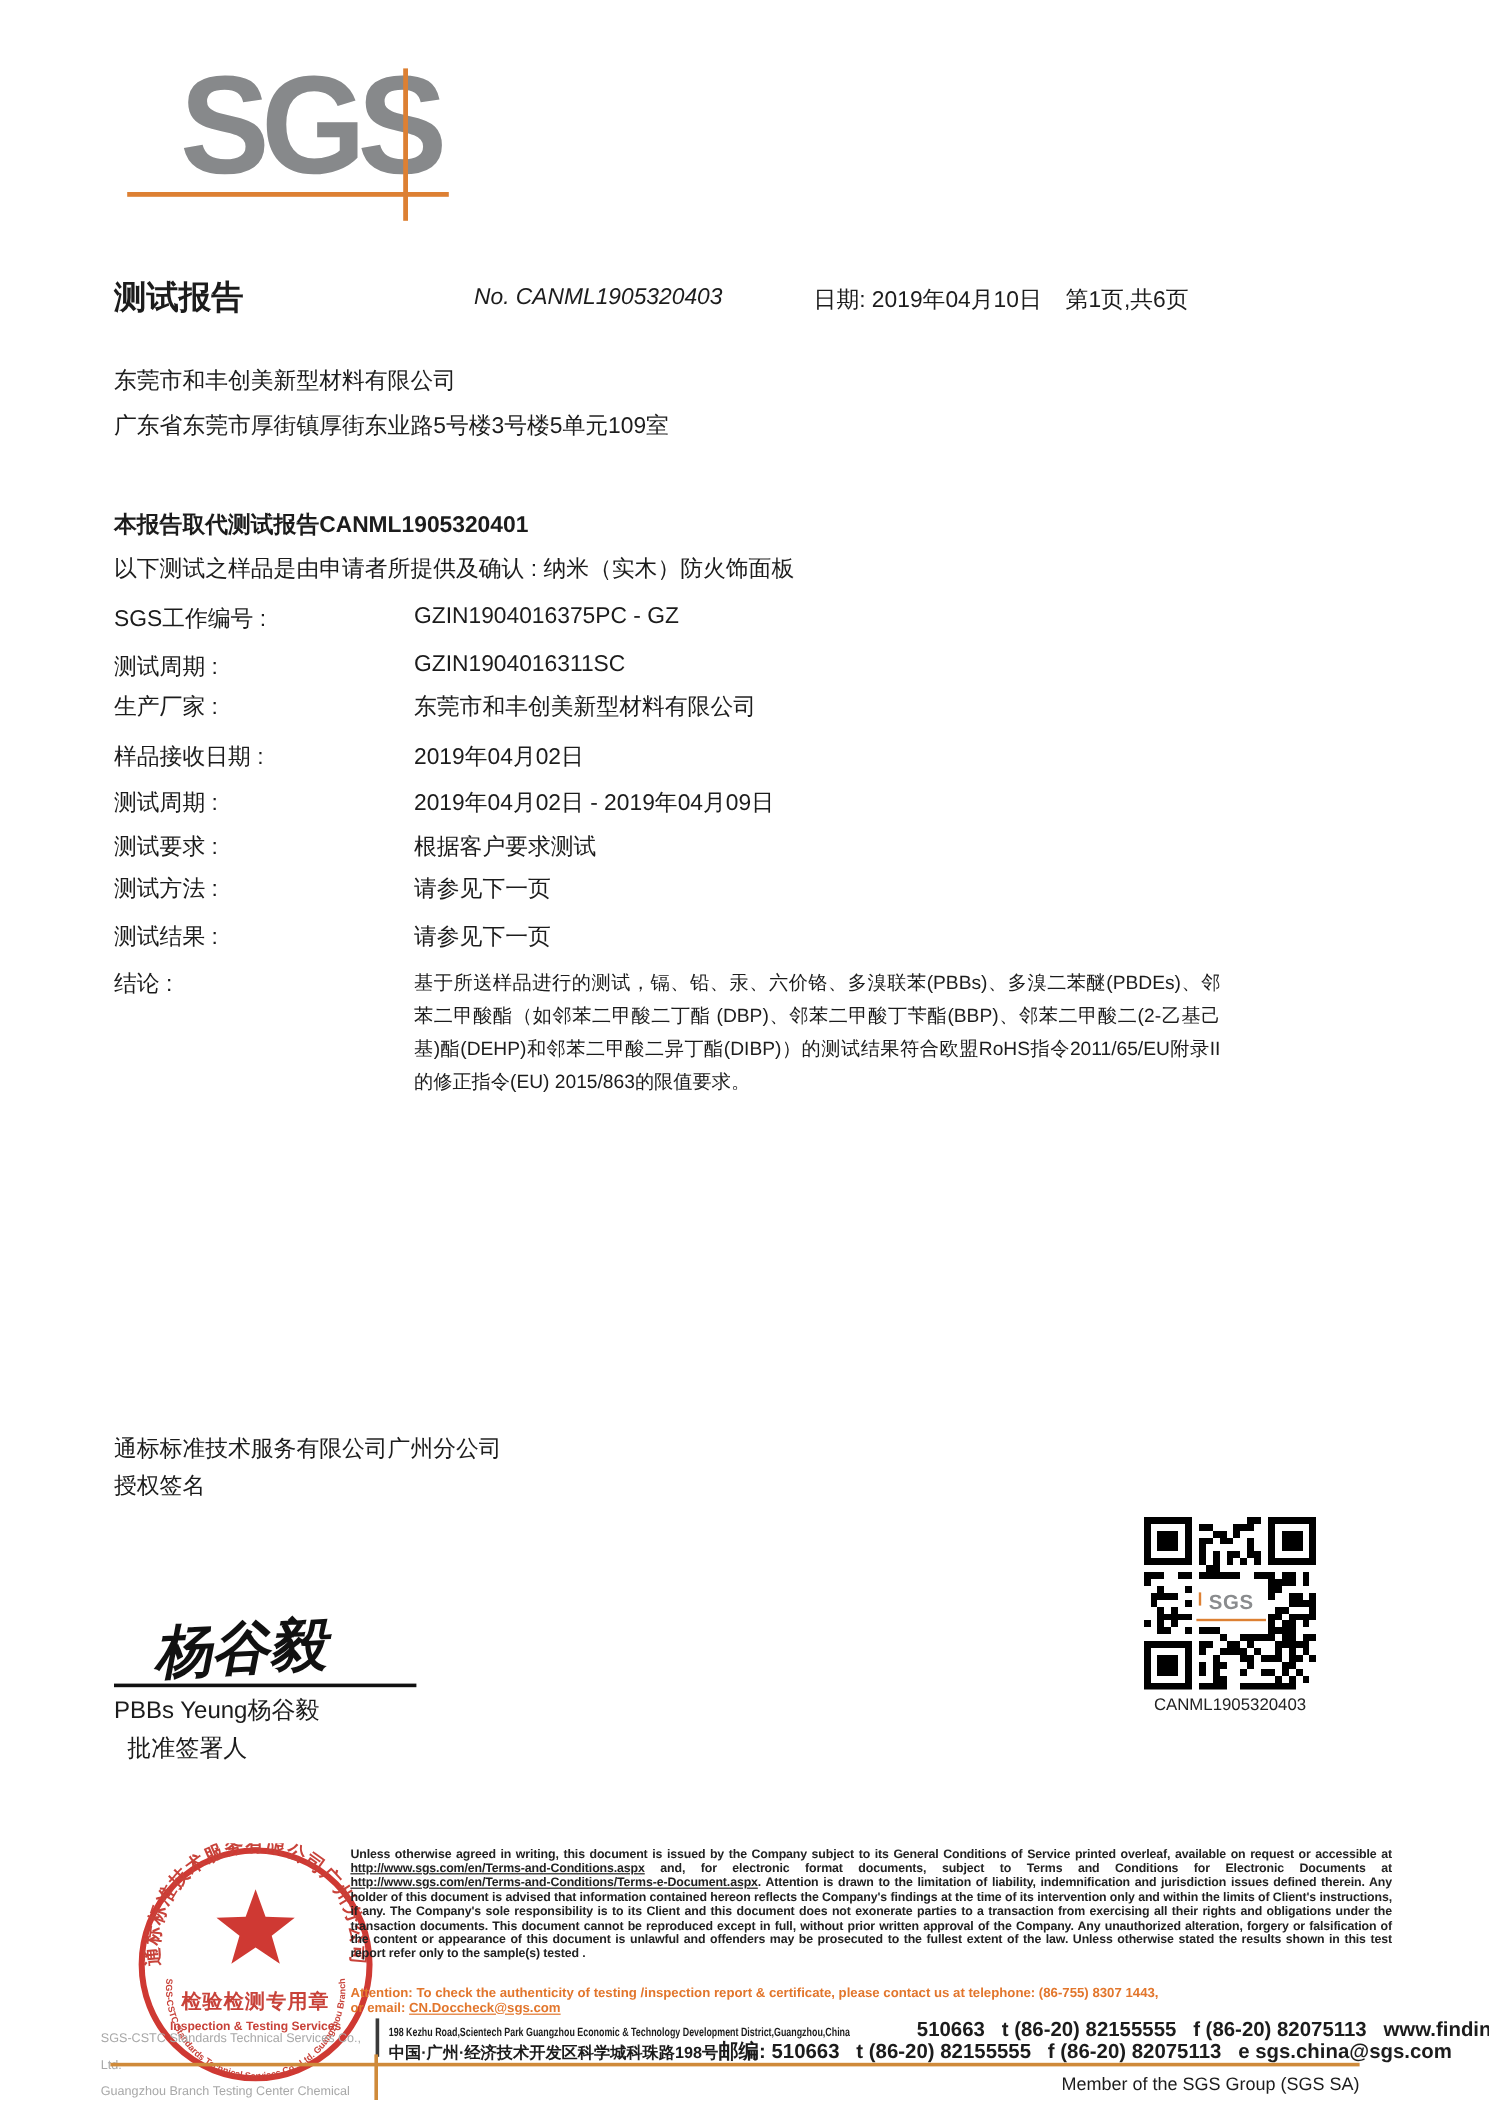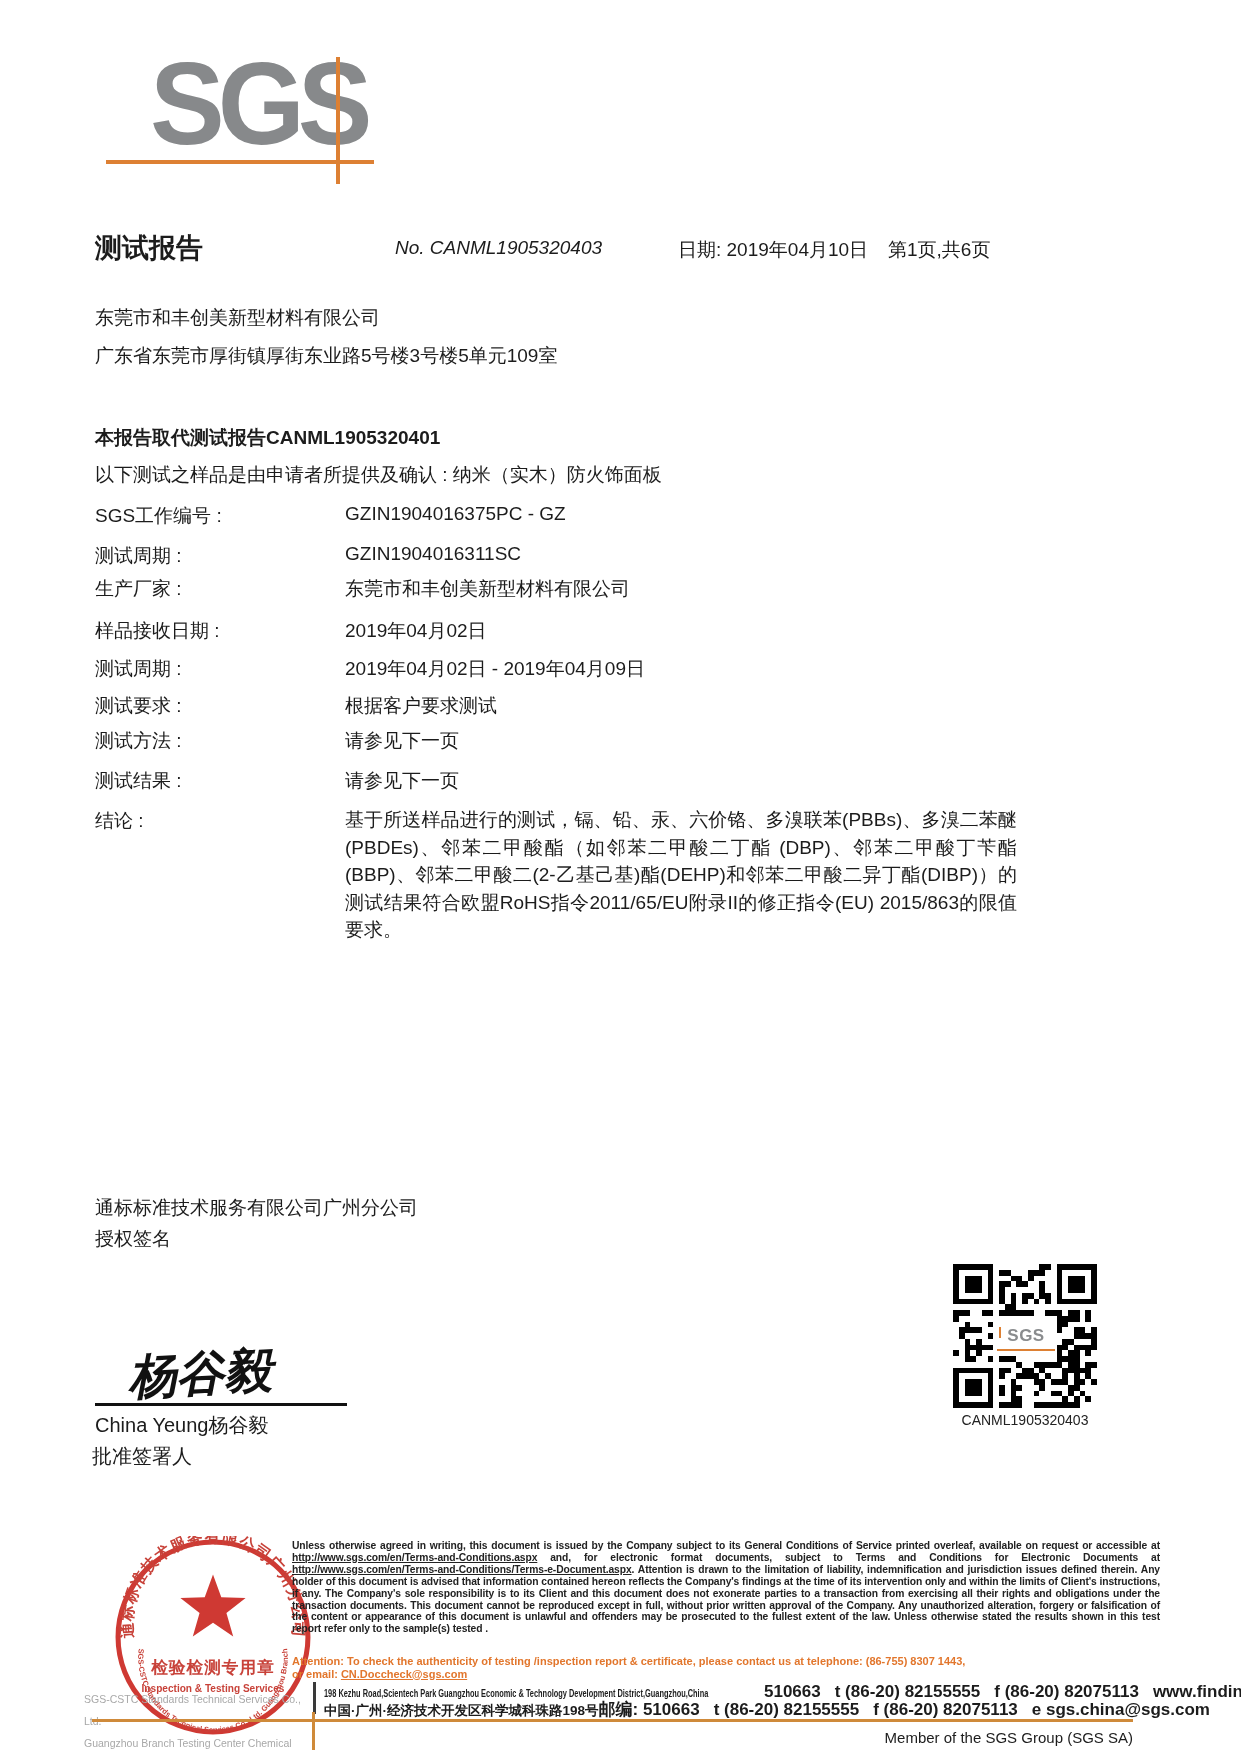--- a/index.html
+++ b/index.html
@@ -14,21 +14,21 @@
   
   .doc-title{position:absolute;left:95px;top:230px;font-size:27px;font-weight:700;}
   .report-no{position:absolute;left:395px;top:237px;font-size:19px;font-style:italic;}
   .hdr-date{position:absolute;left:678px;top:237px;font-size:19px;}
   .hdr-pages{position:absolute;left:888px;top:237px;font-size:19px;}
   .t19{font-size:19px;line-height:25px;}
   .bold{font-weight:700;}
   .frow{position:absolute;left:95px;width:1060px;}
   .flabel{position:absolute;left:0;top:0;font-size:19px;}
   .fvalue{position:absolute;left:250px;top:0;font-size:19px;}
-  .conc-text{position:absolute;left:345px;top:806px;width:672px;font-size:19px;line-height:27.5px;text-align:justify;}
+  .conc-text{position:absolute;left:345px;top:806px;width:672px;font-size:16px;line-height:27.5px;text-align:justify;}
   
   .sig-hand{position:absolute;left:128px;top:1342px;font-size:48px;font-weight:600;font-style:italic;
             transform:rotate(-3deg);color:#111;}
   .sig-line{position:absolute;left:95px;top:1403px;width:252px;height:3px;background:#111;}
   
   .qr-wrap{position:absolute;left:953px;top:1264px;width:144px;height:144px;}
   .qr-label{position:absolute;left:997px;top:1322px;width:58px;height:27px;background:#fff;
             display:flex;align-items:center;justify-content:center;border-bottom:2px solid #dd8033;}
   .qr-label:before{content:"";position:absolute;left:2px;top:5px;width:2px;height:11px;background:#dd8033;}
   .qr-label span{font-size:17px;font-weight:700;color:#8a8c8e;letter-spacing:0.5px;}
@@ -109,22 +109,22 @@
   </div>
 
   <div class="abs t19" style="left:95px;top:808px;">结论 :</div>
   <div class="conc-text">基于所送样品进行的测试，镉、铅、汞、六价铬、多溴联苯(PBBs)、多溴二苯醚(PBDEs)、邻苯二甲酸酯（如邻苯二甲酸二丁酯 (DBP)、邻苯二甲酸丁苄酯(BBP)、邻苯二甲酸二(2-乙基己基)酯(DEHP)和邻苯二甲酸二异丁酯(DIBP)）的测试结果符合欧盟RoHS指令2011/65/EU附录II的修正指令(EU) 2015/863的限值要求。</div>
 
   <div class="abs t19" style="left:95px;top:1195px;">通标标准技术服务有限公司广州分公司</div>
   <div class="abs t19" style="left:95px;top:1226px;text-align:right;">授权签名</div>
 
   <div class="sig-hand">杨谷毅</div>
   <div class="sig-line"></div>
-  <div class="abs" style="left:95px;top:1412px;font-size:20px;">China Yeung杨谷毅</div>
-  <div class="abs" style="left:92px;top:1443px;font-size:20px;">批准签署人</div>
+  <div class="abs" style="left:95px;top:1412px;font-size:20px;">PBBs Yeung杨谷毅</div>
+  <div class="abs" style="left:106px;top:1443px;font-size:20px;">批准签署人</div>
 
   <div class="qr-wrap">
     <svg id="qr-svg" width="144" height="144" viewBox="0 0 25 25" shape-rendering="crispEdges">
         <rect x="15" y="0" width="1" height="1" fill="#000"></rect>
         <rect x="16" y="0" width="1" height="1" fill="#000"></rect>
         <rect x="8" y="1" width="1" height="1" fill="#000"></rect>
         <rect x="9" y="1" width="1" height="1" fill="#000"></rect>
         <rect x="13" y="1" width="1" height="1" fill="#000"></rect>
         <rect x="14" y="1" width="1" height="1" fill="#000"></rect>
         <rect x="15" y="1" width="1" height="1" fill="#000"></rect>

